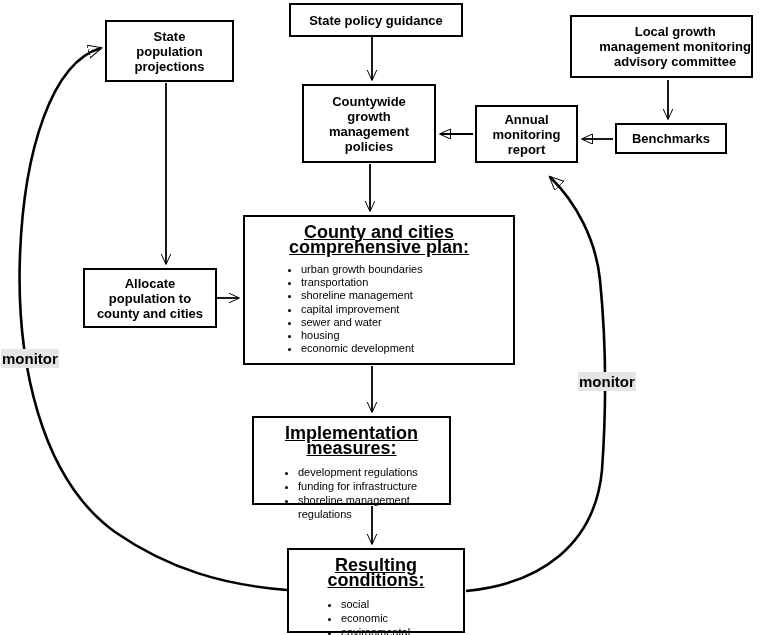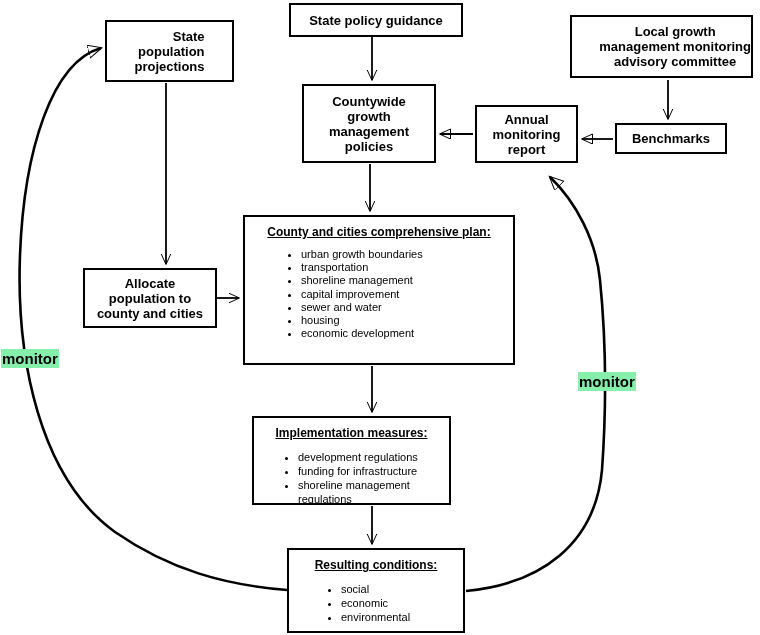--- a/index.html
+++ b/index.html
@@ -46,42 +46,42 @@
   .lbl { white-space: pre-line; }
 
   .listbox {
     display: block;
     text-align: left;
   }
   .listbox .title {
     display: block;
     text-align: center;
     font-weight: bold;
-    font-size: 12px;
+    font-size: 18px;
     text-decoration: underline;
     margin-top: 8px;
   }
   .bullets {
     margin: 9px 0 0 0;
     font-weight: normal;
     font-size: 11px;
     line-height: 14px;
   }
   .bullets li { margin: 0; }
   .bullets.tight { line-height: 13.2px; margin-top: 8px; }
   .pad-plan  { padding-left: 56px; }
   .pad-impl  { padding-left: 44px; }
   .pad-res   { padding-left: 52px; }
 
   .monitor {
     position: absolute;
     font-weight: bold;
     font-size: 15px;
     line-height: 19px;
-    background: #86efac;
+    background: #e5e5e5;
     padding: 0 1px;
   }
 </style>
 </head>
 <body>
 
 <div class="stage">
 
   <svg class="connectors" viewBox="0 0 760 635">
     <defs>
@@ -100,21 +100,21 @@
     <path class="straight" d="M 166 83 L 166 264" marker-end="url(#ah)"></path>
     <path class="straight" d="M 217 298 L 239 298" marker-end="url(#ah)"></path>
     <path class="straight" d="M 370 164 L 370 211" marker-end="url(#ah)"></path>
     <path class="straight" d="M 372 366 L 372 412" marker-end="url(#ah)"></path>
     <path class="straight" d="M 372 506 L 372 544" marker-end="url(#ah)"></path>
 
     <path class="curve" d="M 287 590 C 225 585, 170 570, 115 532 C 40 478, 16 360, 20 255 C 24 150, 52 62, 101 48" marker-end="url(#ahBig)"></path>
     <path class="curve" d="M 466 591 C 540 584, 595 545, 602 470 C 607 400, 605 330, 600 280 C 596 240, 576 202, 550 177" marker-end="url(#ahBig)"></path>
   </svg>
 
-  <div class="box" style="left:105px; top:20px; width:129px; height:62px;text-align:right;">
+  <div class="box" style="left:105px; top:20px; width:129px; height:62px;">
     <span class="lbl">State
 population
 projections</span>
   </div>
 
   <div class="box" style="left:289px; top:3px; width:174px; height:34px;text-align:center;">
     <span class="lbl">State policy guidance</span>
   </div>
 
   <div class="box" style="left:570px; top:15px; width:183px; height:63px;justify-content:flex-end;">

